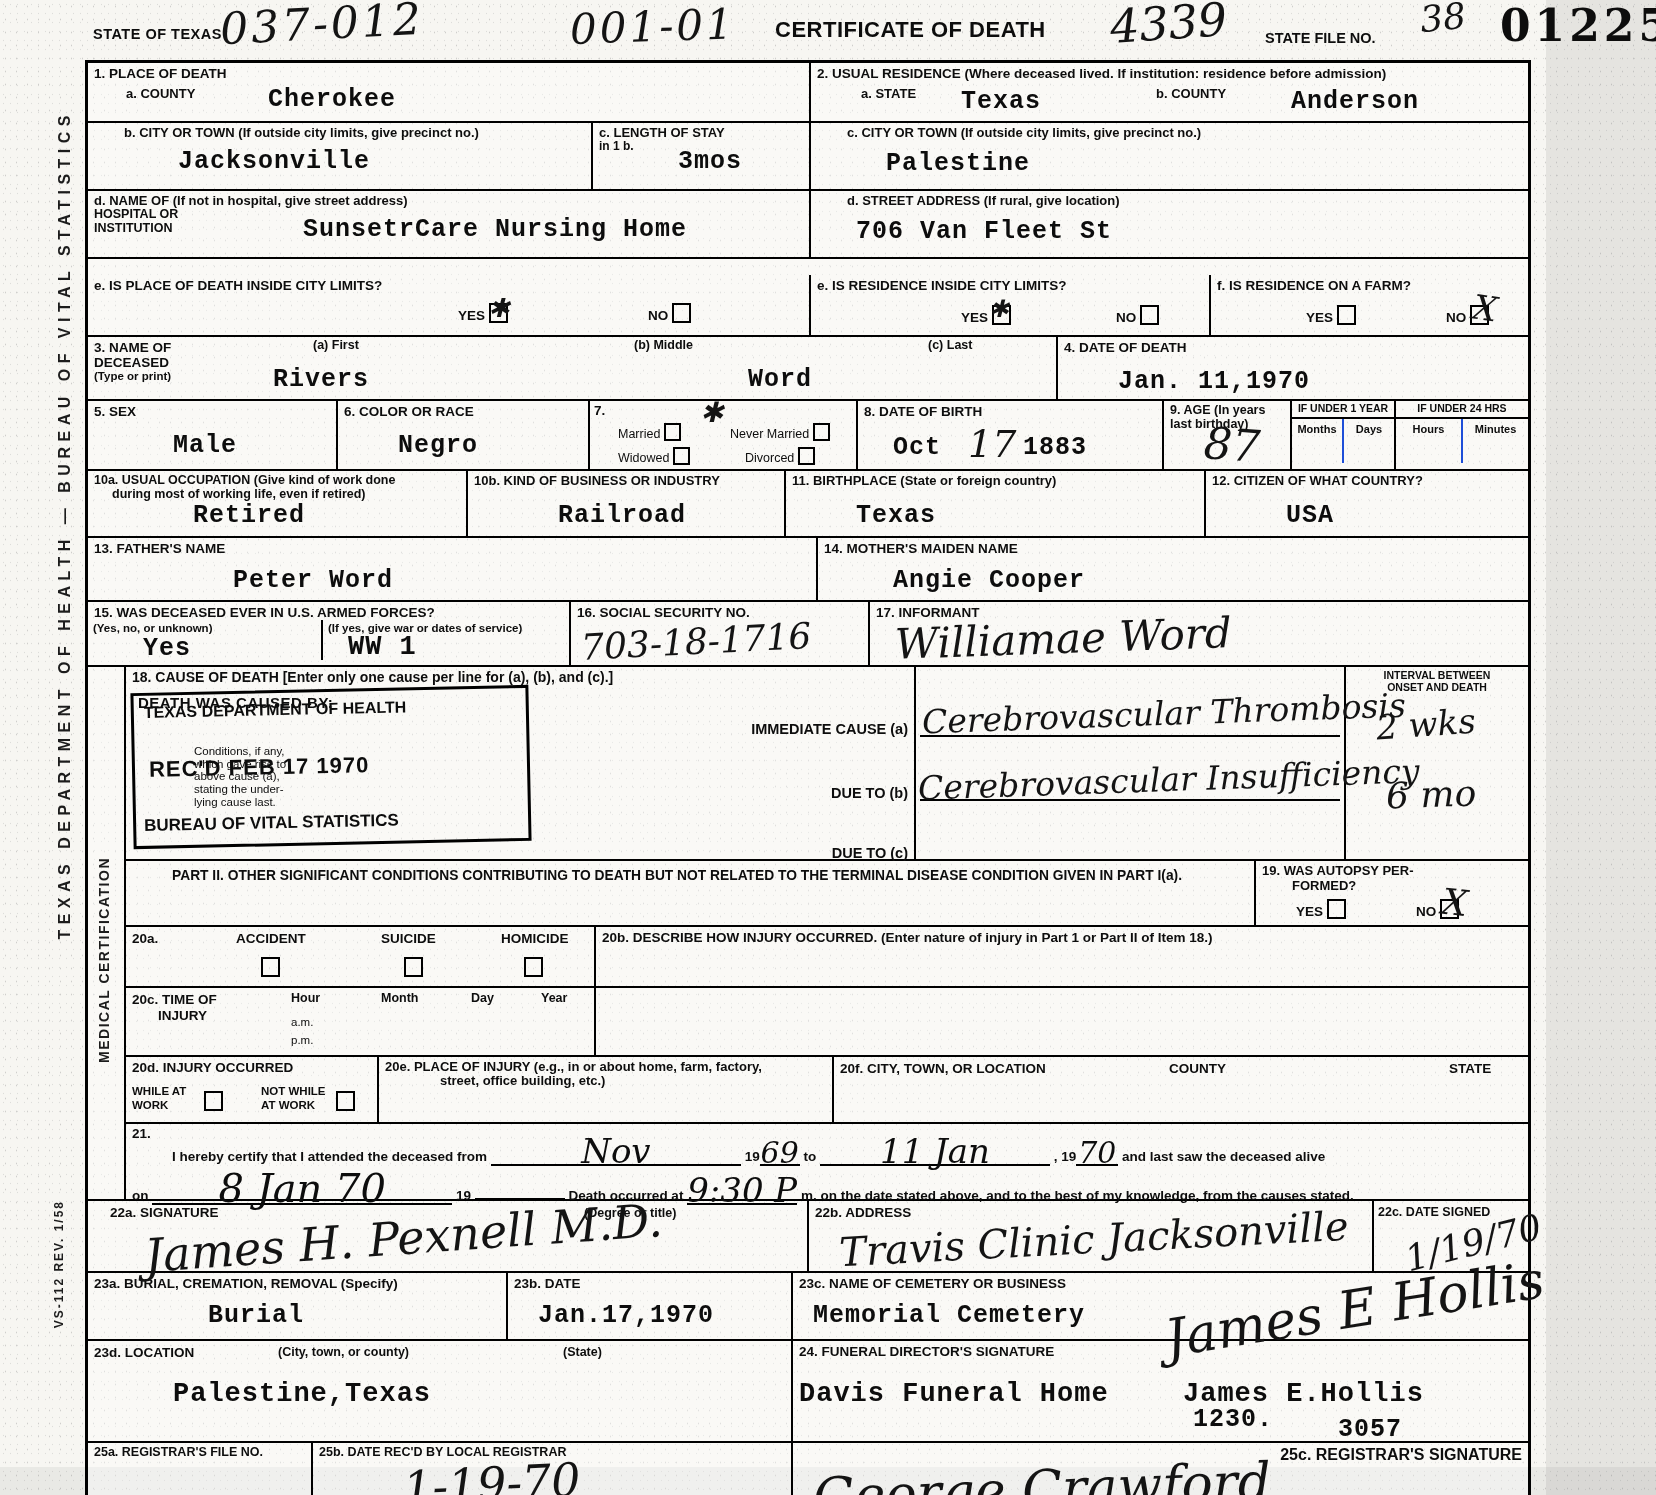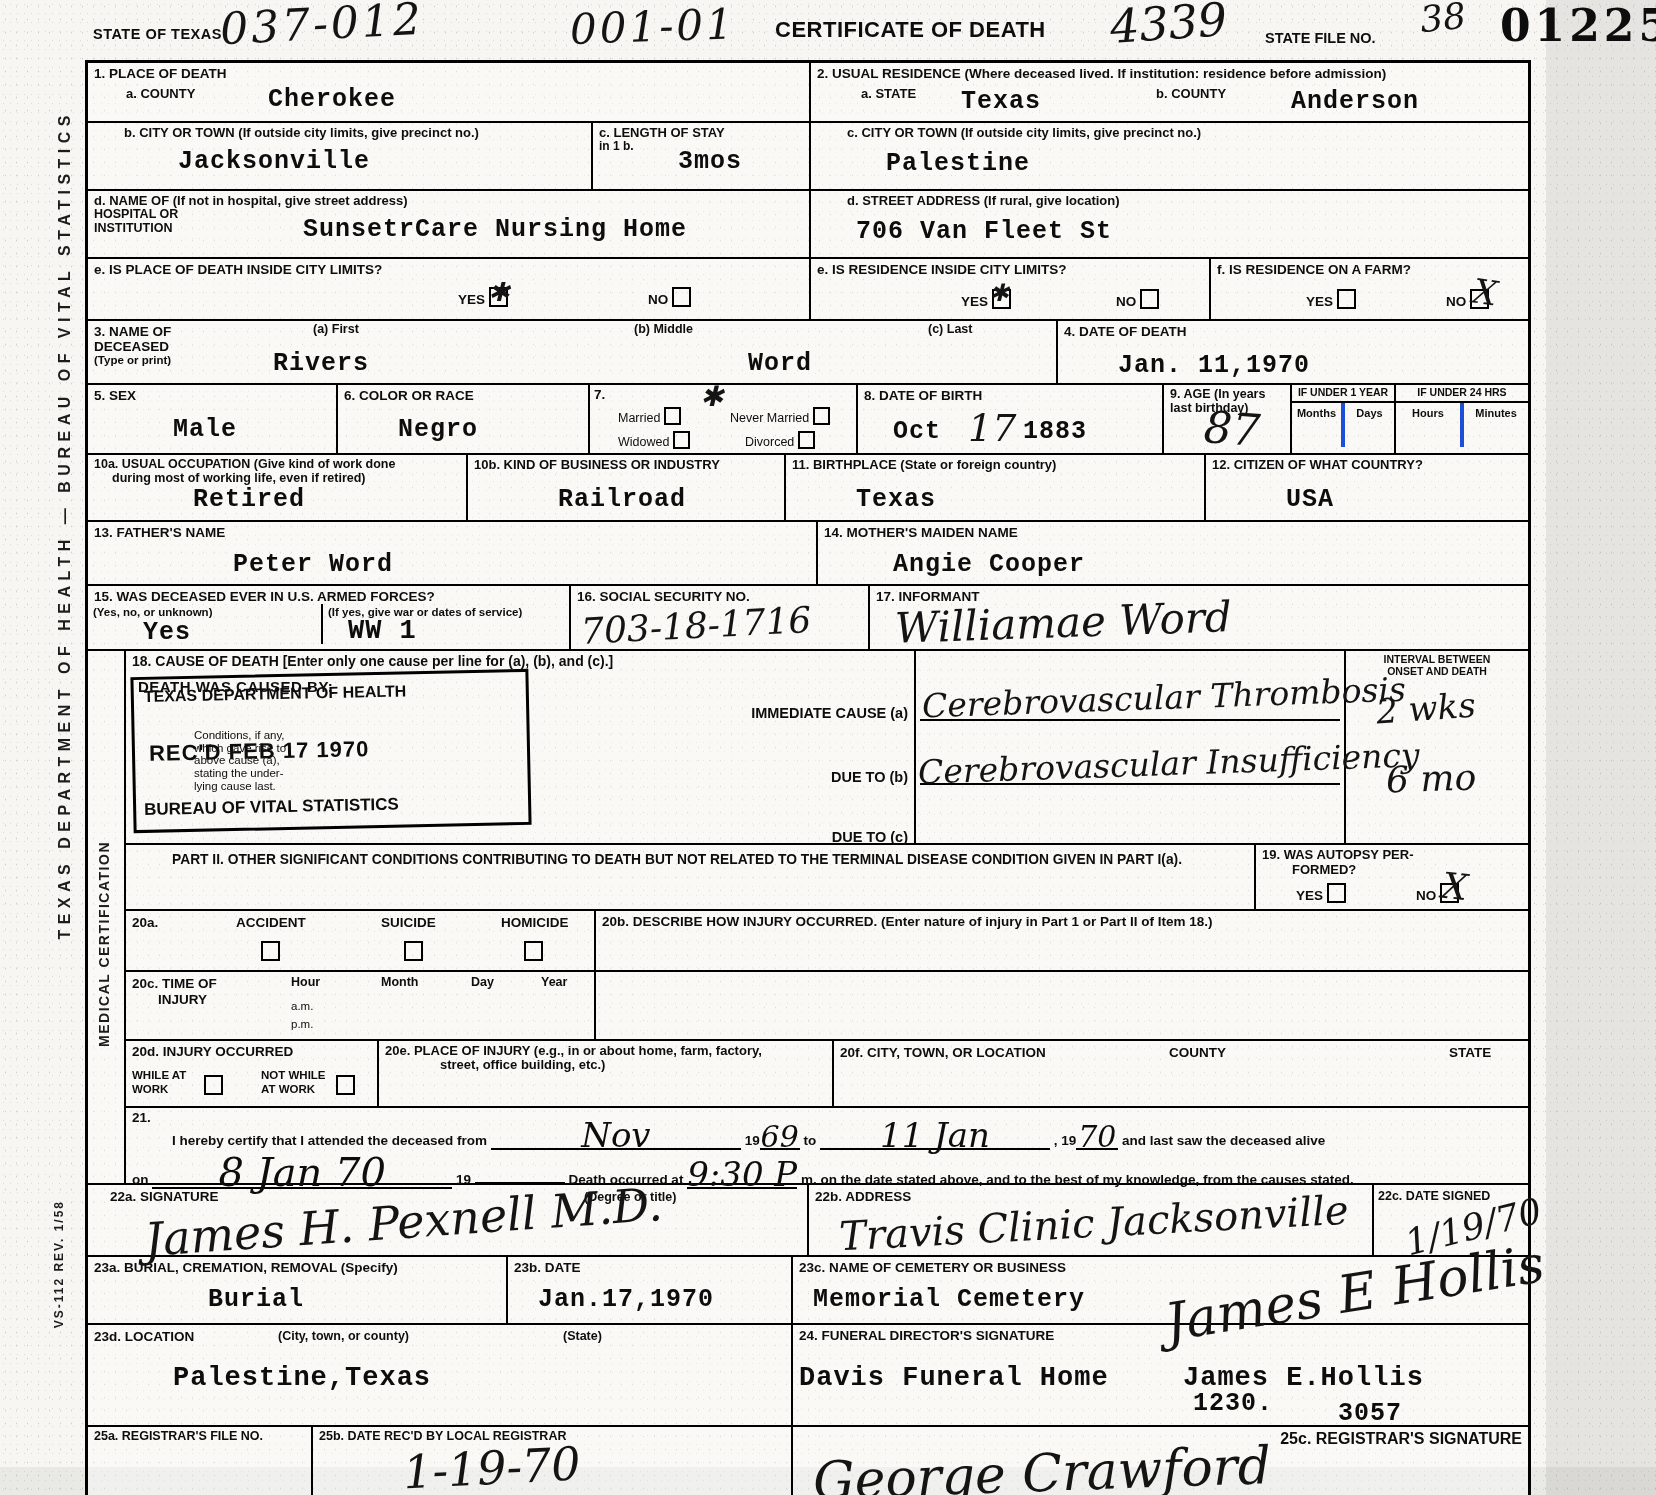--- a/index.html
+++ b/index.html
@@ -24,21 +24,21 @@
   .row{display:flex;border-bottom:2px solid #000;position:relative;}
   .row.last{border-bottom:none;}
   .cell{position:relative;border-right:2px solid #000;box-sizing:border-box;padding:3px 6px;overflow:visible;}
   .cell.end{border-right:none;}
 
   .vlabel{position:absolute;writing-mode:vertical-rl;transform:rotate(180deg);font-weight:700;color:#1c1c1c;z-index:2;}
   .header{position:absolute;left:85px;top:0;width:1560px;height:75px;z-index:2;}
   .colhead{border-bottom:2px solid #000;text-align:center;}
   .halves{display:flex;}
   .halves>div{flex:1;text-align:center;box-sizing:border-box;}
-  .halves>div:first-child{border-right:4px solid #1d4ed8;}
+  .halves>div:first-child{border-right:2px solid #1d4ed8;}
 
   .med-wrap{display:flex;border-bottom:2px solid #000;}
   .med-strip{width:38px;border-right:2px solid #000;position:relative;box-sizing:border-box;}
   .med-rows{flex:1;}
   .med-rows .row:last-child{border-bottom:none;}
 
   .stamp{position:absolute;border:3px solid #000;transform:rotate(-1.2deg);z-index:3;}
   .blank{display:inline-block;border-bottom:2px solid #000;text-align:center;}
   .hwi{font-family:"DejaVu Serif",serif;font-style:italic;font-weight:500;line-height:.6;position:relative;top:2px;}
   .certline{font-size:13.5px;font-weight:700;white-space:nowrap;}
@@ -103,21 +103,21 @@
         <div class="sub" style="font-size:12.5px;">HOSPITAL OR</div>
         <div class="sub" style="font-size:12.5px;">INSTITUTION</div>
         <span class="abs typed" style="left:215px;top:26px;">SunsetrCare  Nursing Home</span>
       </div>
       <div class="cell end" style="flex:1;">
         <div class="sub" style="padding-left:30px;font-size:13px;">d. STREET ADDRESS (If rural, give location)</div>
         <span class="abs typed" style="left:45px;top:28px;">706 Van Fleet St</span>
       </div>
     </div>
 
-    <div class="row" style="height:60px;">
+    <div class="row" style="height:60px;margin-top:16px;">
       <div class="cell" style="width:723px;">
         <div class="lbl" style="font-size:13.5px;">e. IS PLACE OF DEATH INSIDE CITY LIMITS?</div>
         <span class="abs yn" style="left:370px;top:28px;">
           <span>YES</span> <span class="cb"></span>
         </span>
         <span class="abs hw" style="left:400px;top:20px;font-size:26px;">✱</span>
         <span class="abs yn" style="left:560px;top:28px;">
           <span>NO</span> <span class="cb"></span>
         </span>
       </div>

